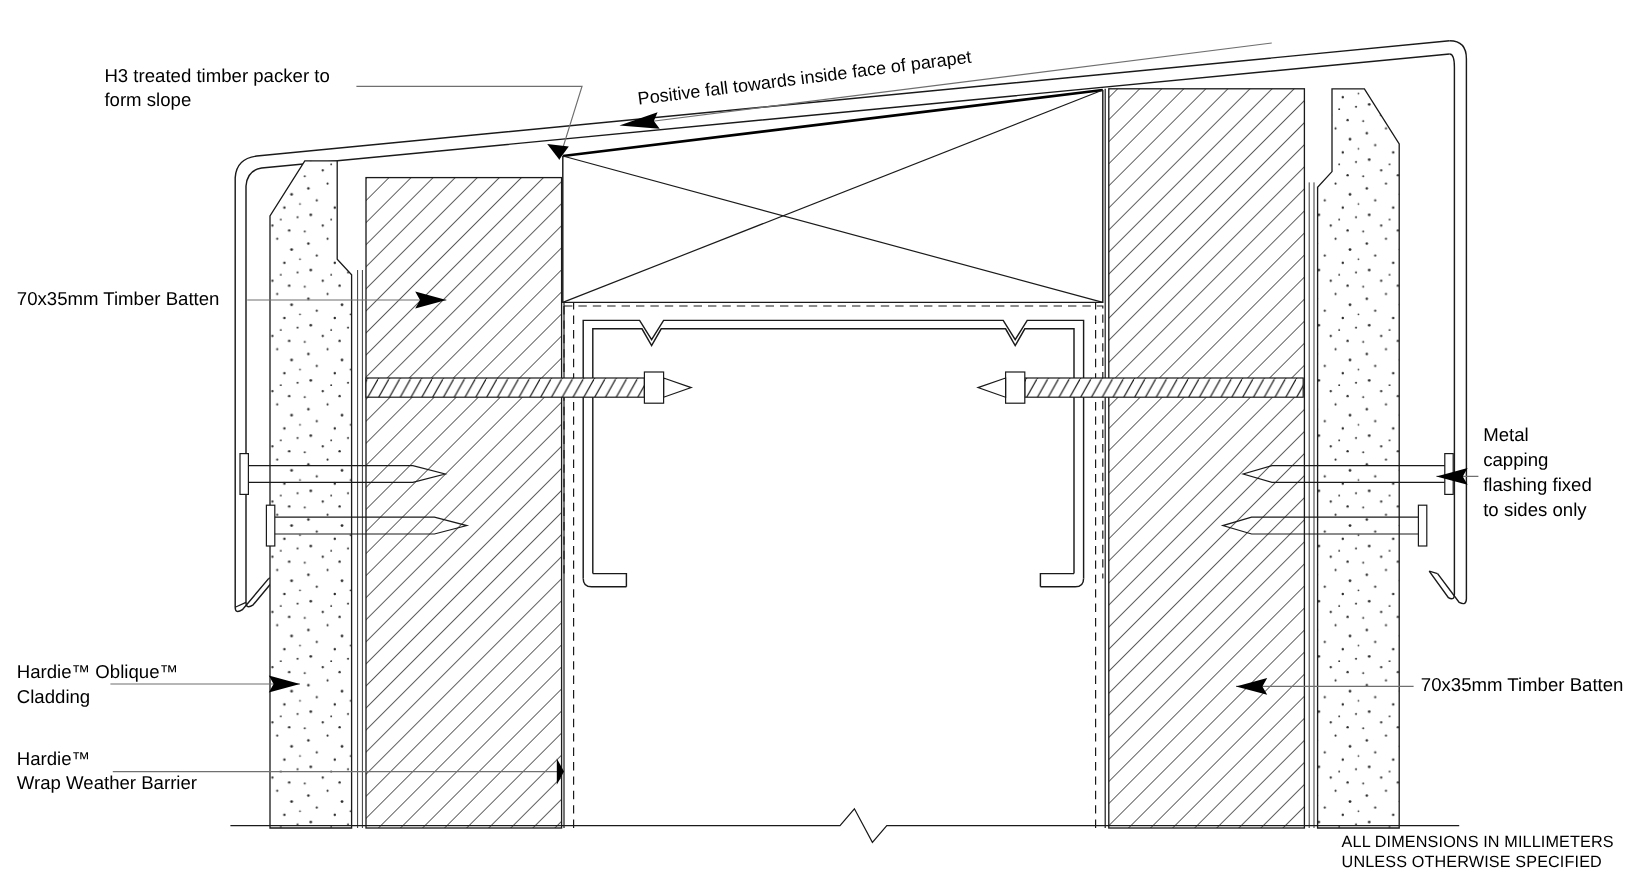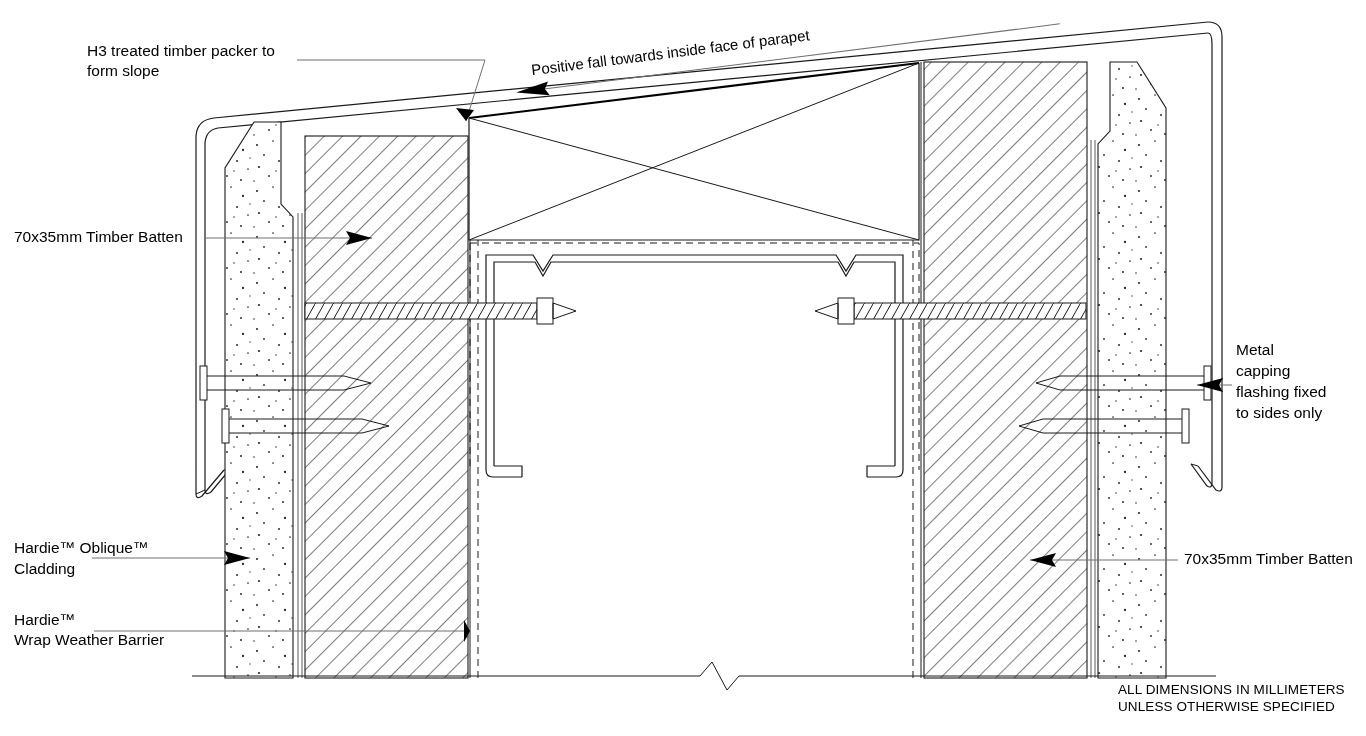--- a/index.html
+++ b/index.html
@@ -10,21 +10,21 @@
   }
   body {
     width: 1366px;
     height: 736px;
     overflow: hidden;
     font-family: "Liberation Sans", sans-serif;
     position: relative;
   }
   #drawing-root {
     position: absolute;
-    left: 0; top: 0;
+    left: 0; top: 12px;
     width: 1366px;
     height: 591px;
     text-decoration: underline;
   }
   svg#detail-svg {
     display: block;
     width: 1366px;
     height: 736px;
     background: #ffffff;
   }

